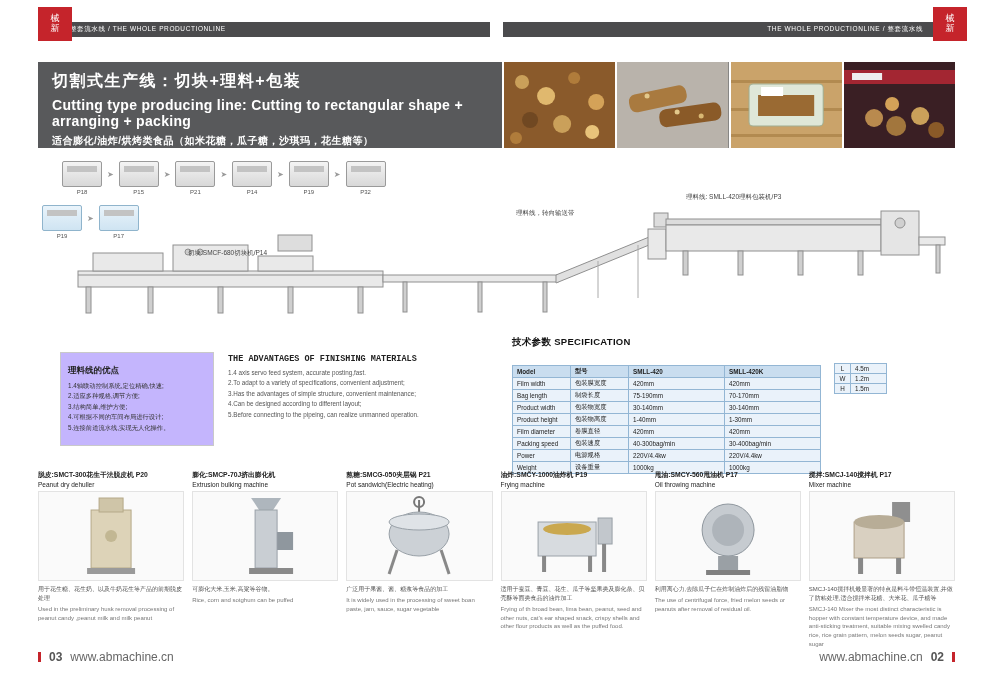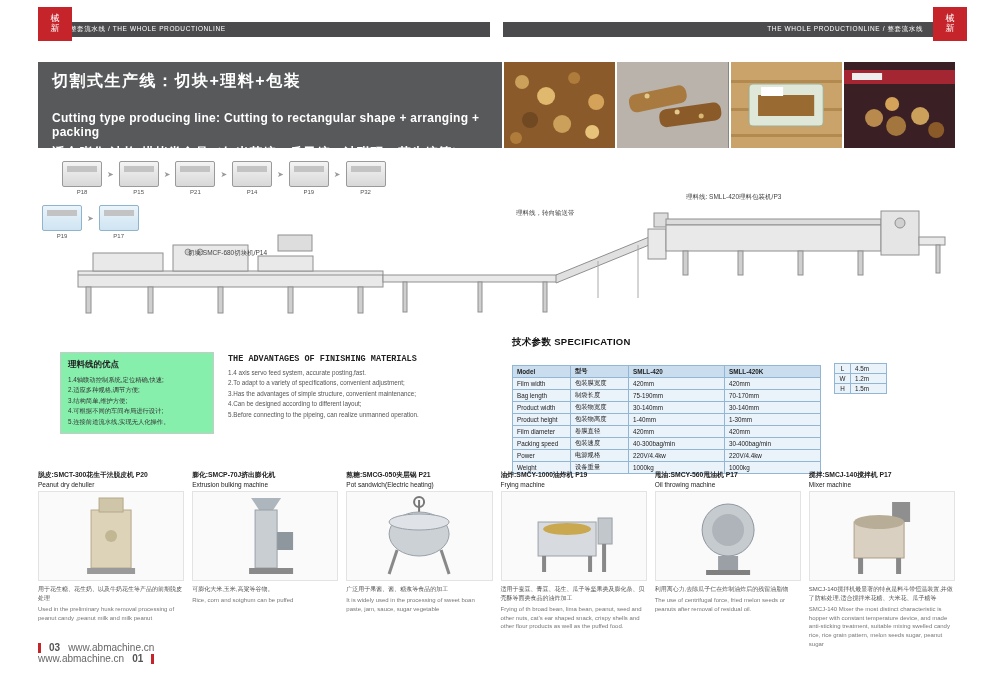--- a/index.html
+++ b/index.html
@@ -9,22 +9,22 @@
   
   .strip { position:absolute; top:22px; height:15px; background:#4b4b4d; color:#fff; font-size:6.5px; letter-spacing:.6px; display:flex; align-items:center; }
   .strip-left { left:38px; width:452px; padding-left:32px; }
   .strip-right { left:503px; width:452px; justify-content:flex-end; padding-right:32px; }
   .logo-box { position:absolute; top:7px; width:22px; height:33px; background:#c5242b; color:#fff; font-size:9px; line-height:1.1; display:flex; align-items:center; justify-content:center; text-align:center; word-break:break-all; padding:17px; z-index:2; }
   .logo-left { left:38px; } .logo-right { left:933px; }
 
   
   .banner { position:absolute; left:38px; top:62px; width:464px; height:86px; background:#58595b; color:#fff; padding:9px 20px 0 14px; }
   .banner .t-cn { font-size:16px; font-weight:bold; letter-spacing:1.5px; }
-  .banner .t-en { font-size:12px; margin-top:19px; font-weight:bold; letter-spacing:.3px; }
-  .banner .s-cn { font-size:13px; font-weight:bold; margin-top:5px; letter-spacing:.5px; }
+  .banner .t-en { font-size:14px; margin-top:5px; font-weight:bold; letter-spacing:.3px; }
+  .banner .s-cn { font-size:10px; font-weight:bold; margin-top:5px; letter-spacing:.5px; }
   .banner .s-en { font-size:7.5px; margin-top:3px; }
 
   
   .photos { position:absolute; left:504px; top:62px; width:451px; height:86px; display:flex; gap:2px; }
   .photo { flex:1; overflow:hidden; position:relative; background:#777; }
   .photo svg { width:100%; height:100%; display:block; }
 
   
   .diagram { position:absolute; left:38px; top:153px; width:917px; height:182px; }
   .lineart { position:absolute; left:0; top:0; z-index:0; }
@@ -36,21 +36,21 @@
   .flow-icon::after { content:""; position:absolute; left:4px; top:4px; right:4px; height:6px; background:#c3c3c3; }
   .flow-row2 .flow-icon { background:linear-gradient(#eaf4fb,#cfe4f2); border-color:#8fb4cc; }
   .flow-lbl { font-size:6px; color:#555; margin-top:2px; }
   .flow-arrow { font-size:8px; color:#999; margin-top:9px; }
   .diagram-label { position:absolute; font-size:6.5px; color:#444; z-index:1; white-space:nowrap; }
   .lab-cutter { left:150px; top:96px; }
   .lab-conveyor { left:478px; top:56px; }
   .lab-packer { left:648px; top:40px; }
 
   
-  .adv-cn { position:absolute; left:60px; top:352px; width:154px; background:#86efac; border:1px solid #c9c9c9; padding:6px 7px; }
+  .adv-cn { position:absolute; left:60px; top:352px; width:154px; background:#c4b5fd; border:1px solid #c9c9c9; padding:12px 7px; }
   .adv-cn h3 { font-size:8.5px; color:#222; margin-bottom:4px; }
   .adv-en { position:absolute; left:228px; top:354px; width:222px; }
   .adv-en h3 { font-size:8.5px; color:#222; margin-bottom:4px;font-family:Liberation Mono, monospace; }
   .adv-list { list-style:none; }
   .adv-list li { font-size:6.3px; line-height:1.65; color:#555; }
   .adv-cn .adv-list li { color:#333; }
 
   
   .spec { position:absolute; left:512px; top:336px; width:404px; }
   .spec h3 { font-size:9.5px; color:#111; margin-bottom:16px; letter-spacing:.3px; }
@@ -67,21 +67,21 @@
   
   .products { position:absolute; left:38px; top:470px; width:917px; display:grid; grid-template-columns:repeat(6,1fr); column-gap:8px; }
   .product .t-cn { font-size:6.8px; font-weight:bold; color:#222; white-space:nowrap; overflow:hidden; }
   .product .t-en { font-size:6.5px; color:#222; margin:1px 0 3px; }
   .p-photo { height:90px; background:#fafafa; border:1px solid #e3e3e3; overflow:hidden; }
   .p-photo svg { width:100%; height:100%; display:block; }
   .p-desc-cn { font-size:6px; color:#555; margin-top:4px; line-height:1.5; }
   .p-desc-en { font-size:6px; color:#777; margin-top:2px; line-height:1.45; }
 
   
-  .footer { position:absolute; left:38px; right:38px; bottom:10px; display:flex; justify-content:space-between; font-size:10px; color:#666;flex-direction:column; }
+  .footer { position:absolute; left:38px; right:38px; bottom:10px; display:flex; justify-content:space-between; font-size:12px; color:#666; }
   .footer .grp { display:flex; gap:8px; align-items:center; }
   .footer .pg { font-weight:bold; color:#555; }
   .red-tick { width:3px; height:10px; background:#c5242b; display:inline-block; }
 </style>
 </head>
 <body>
 
 <div class="page">
 
   <div class="logo-box logo-left">械新</div>
@@ -439,18 +439,18 @@
   </div>
 
   <div class="footer">
     <div class="grp">
       <span class="red-tick"></span>
       <span class="pg">03</span>
       <span>www.abmachine.cn</span>
     </div>
     <div class="grp">
       <span>www.abmachine.cn</span>
-      <span class="pg">01</span>
+      <span class="pg">02</span>
       <span class="red-tick"></span>
     </div>
   </div>
 
 </div>
 
 </body></html>

